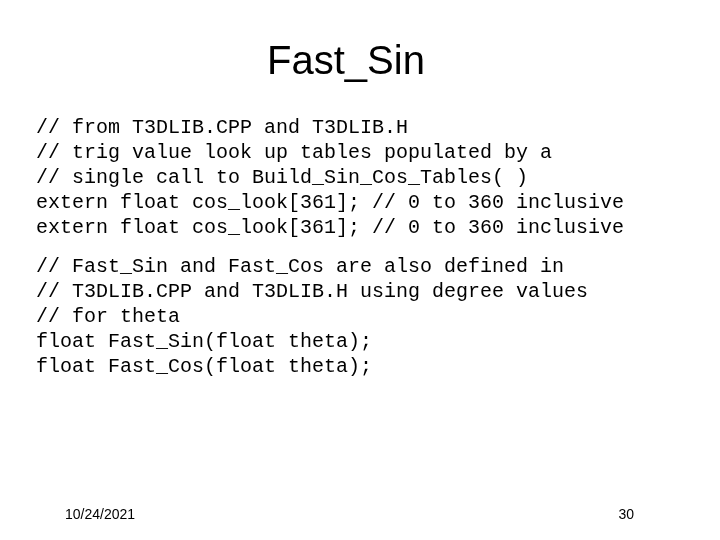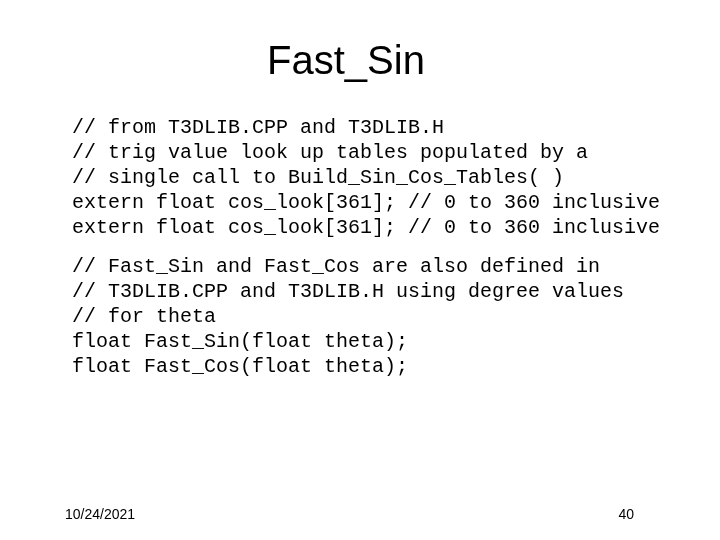--- a/index.html
+++ b/index.html
@@ -24,21 +24,21 @@
     text-align: center;
     padding-top: 38px;
     padding-bottom: 18px;
     font-family: Arial, Helvetica, sans-serif;
   }
   .code-block {
     font-family: "Courier New", Courier, monospace;
     font-size: 20px;
     line-height: 1.25;
     white-space: pre;
-    padding-left: 72px;
+    padding-left: 36px;
     padding-right: 40px;
     margin-top: 14px;
   }
   .block2 {
   }
   .footer {
     position: absolute;
     bottom: 18px;
     left: 7px;
     right: 0;
@@ -62,15 +62,15 @@
 extern float cos_look[361]; // 0 to 360 inclusive</div>
 
   <div class="code-block block2">// Fast_Sin and Fast_Cos are also defined in
 // T3DLIB.CPP and T3DLIB.H using degree values
 // for theta
 float Fast_Sin(float theta);
 float Fast_Cos(float theta);</div>
 
   <div class="footer">
     <span>10/24/2021</span>
-    <span>40</span>
+    <span>30</span>
   </div>
 </div>
 
 </body></html>

